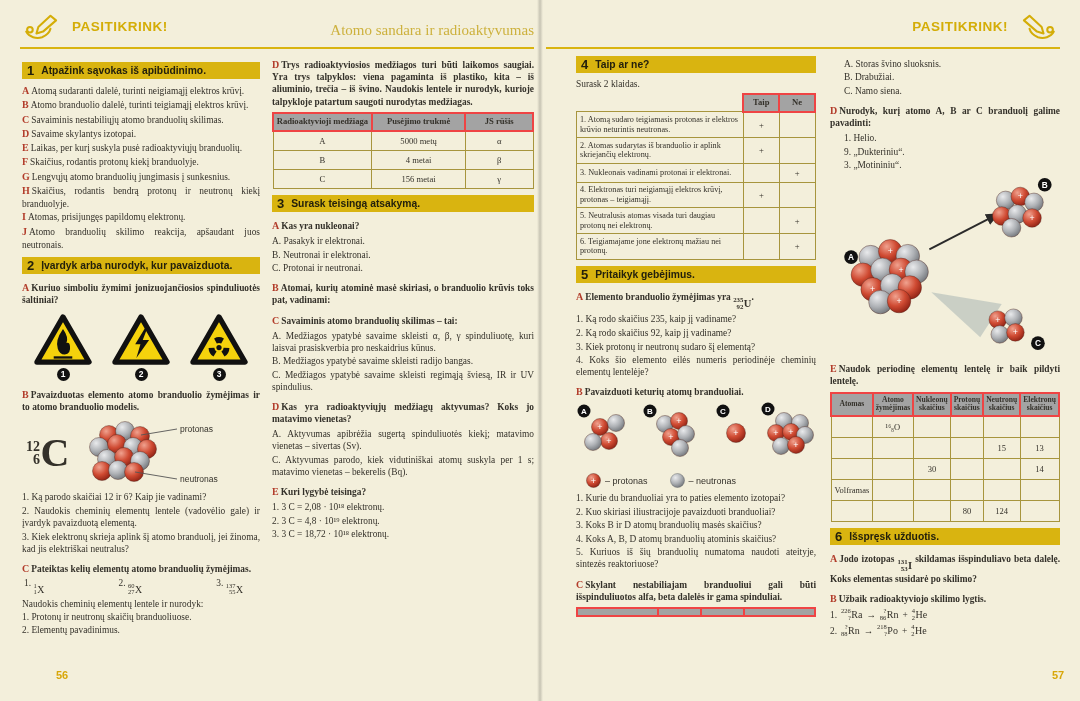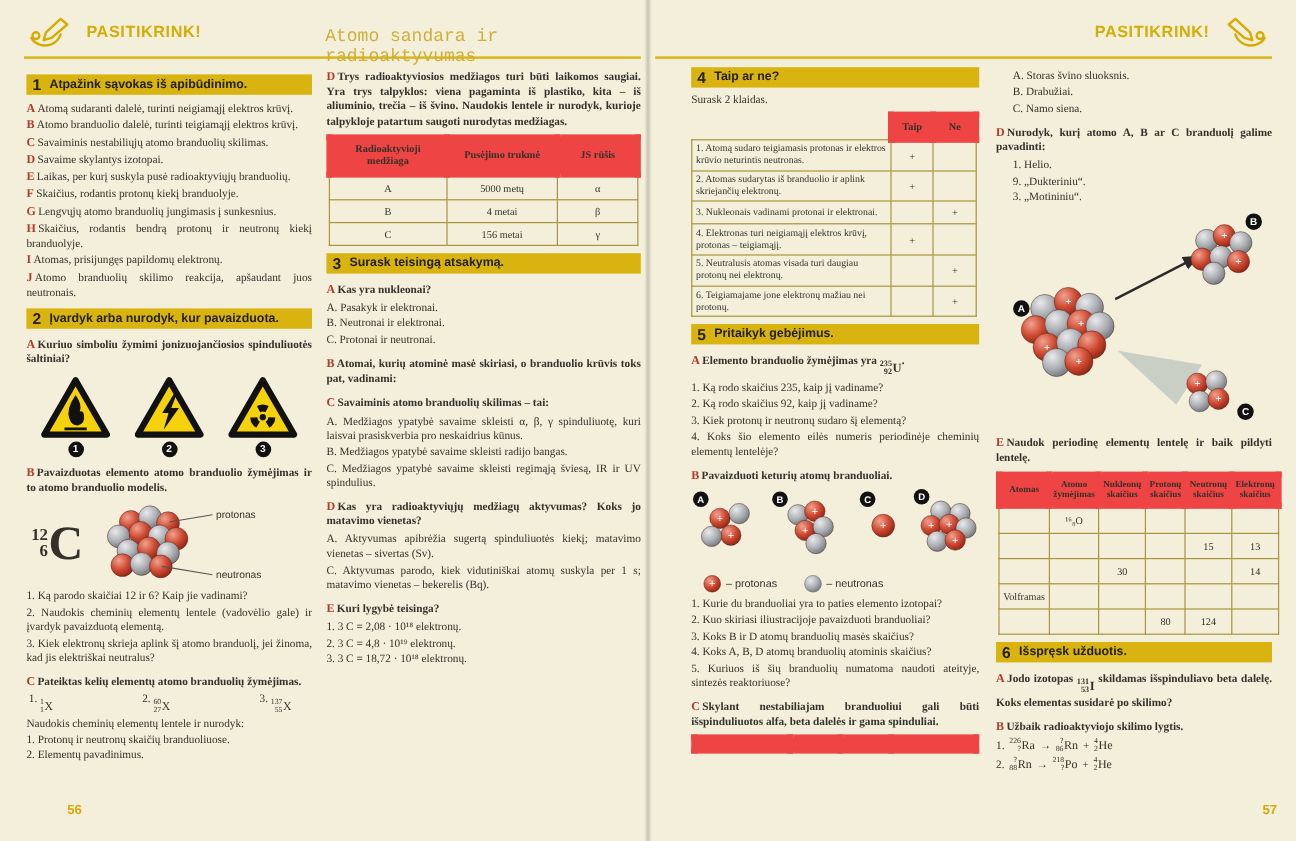--- a/index.html
+++ b/index.html
@@ -7,42 +7,42 @@
           font-family:"Liberation Serif",serif;color:#34312a;overflow:hidden;}
   .gutter{position:absolute;left:537px;top:0;width:6px;height:701px;
           background:linear-gradient(90deg,rgba(0,0,0,0) 0%,rgba(0,0,0,0.18) 50%,rgba(0,0,0,0) 100%);}
   .rule{position:absolute;top:47px;height:2px;background:#d9b410;}
   .rule.left{left:20px;width:514px}
   .rule.right{left:546px;width:514px}
   .brand{position:absolute;display:flex;align-items:center;gap:8px;color:#d4ad07;
          font-family:"Liberation Sans",sans-serif;font-weight:bold;font-size:13.5px;letter-spacing:.5px;}
   .brand.left{left:22px;top:12px}
   .brand.right{right:22px;top:12px}
-  .spread-title{position:absolute;left:271px;top:22px;width:263px;text-align:left;
-         font-family:Liberation Mono, monospace;font-size:15px;color:#cdb13d;}
+  .spread-title{position:absolute;left:271px;top:22px;width:263px;text-align:right;
+         font-family:Liberation Serif, serif;font-size:15px;color:#cdb13d;}
   .col{position:absolute;top:56px;}
   #col1{left:22px;width:238px}
   #col2{left:272px;width:262px}
   #col3{left:576px;width:240px}
   #col4{left:830px;width:230px}
 
   .secbar{display:flex;align-items:center;background:#d9b410;color:#23200c;
           font-family:"Liberation Sans",sans-serif;margin:6px 0 6px;padding:1px 0;}
   .secbar .num{font-size:13px;font-weight:bold;padding:0 7px 0 5px;}
   .secbar .t{font-size:10.3px;font-weight:bold;}
 
   .def,.q,.opt{font-size:9.4px;line-height:1.28;text-align:justify;margin:1.5px 0;}
   .k{color:#b23c2a;font-weight:bold;margin-right:2px;font-size:10px;}
   .lead{font-weight:bold;font-size:9.4px;line-height:1.3;text-align:justify;margin:7px 0 3px;}
   .note{font-size:9.4px;margin:2px 0;}
   .sub{margin-left:14px;}
 
   table{border-collapse:collapse;font-family:"Liberation Serif",serif;}
   .tbl{width:100%;font-size:8.6px;margin:4px 0;}
-  .tbl th{background:#ef4444;font-weight:bold;padding:3px 2px;border:5px solid #ef4444;text-align:center;line-height:1.15;}
+  .tbl th{background:#a3a3a3;font-weight:bold;padding:3px 2px;border:2px solid #ef4444;text-align:center;line-height:1.15;}
   .tbl td{border:1px solid #a7953d;padding:2.5px 3px;text-align:center;height:13px;}
   .tbl td.stmt{text-align:left;font-size:8.2px;line-height:1.2;}
   th.nohdr{background:transparent;border:none;}
   .etbl th{font-size:7.6px;padding:2px 1px;}
   .etbl td{font-size:8.5px;height:15px;}
 
   .nuc{display:inline-flex;align-items:center;vertical-align:-2px;text-align:right;}
   .nuc .pres{display:flex;flex-direction:column;align-items:flex-end;font-size:6.8px;line-height:6.8px;font-weight:bold;}
   .nuc .sym{font-size:10.5px;font-weight:bold;margin-left:.5px;}
   .nuc.plain .pres{font-weight:normal;font-size:6.5px;line-height:6.5px;}

